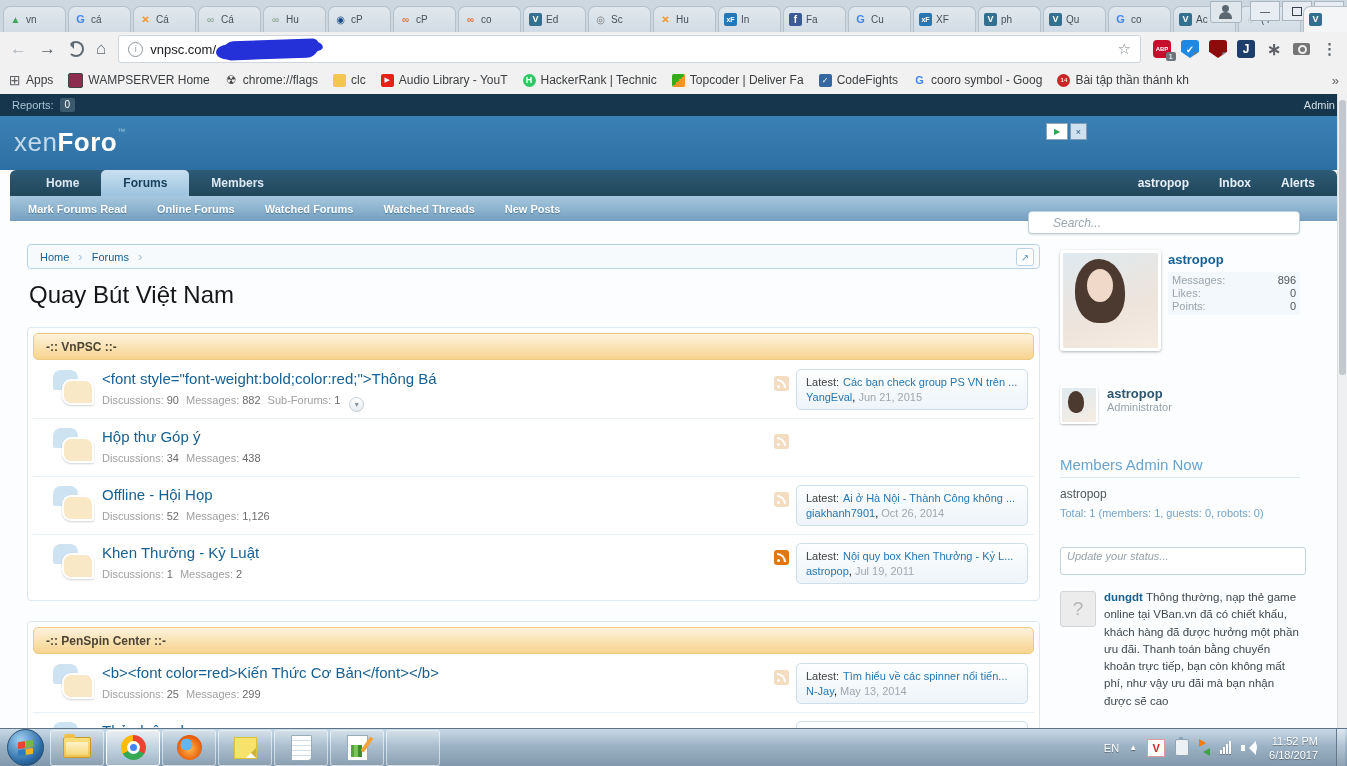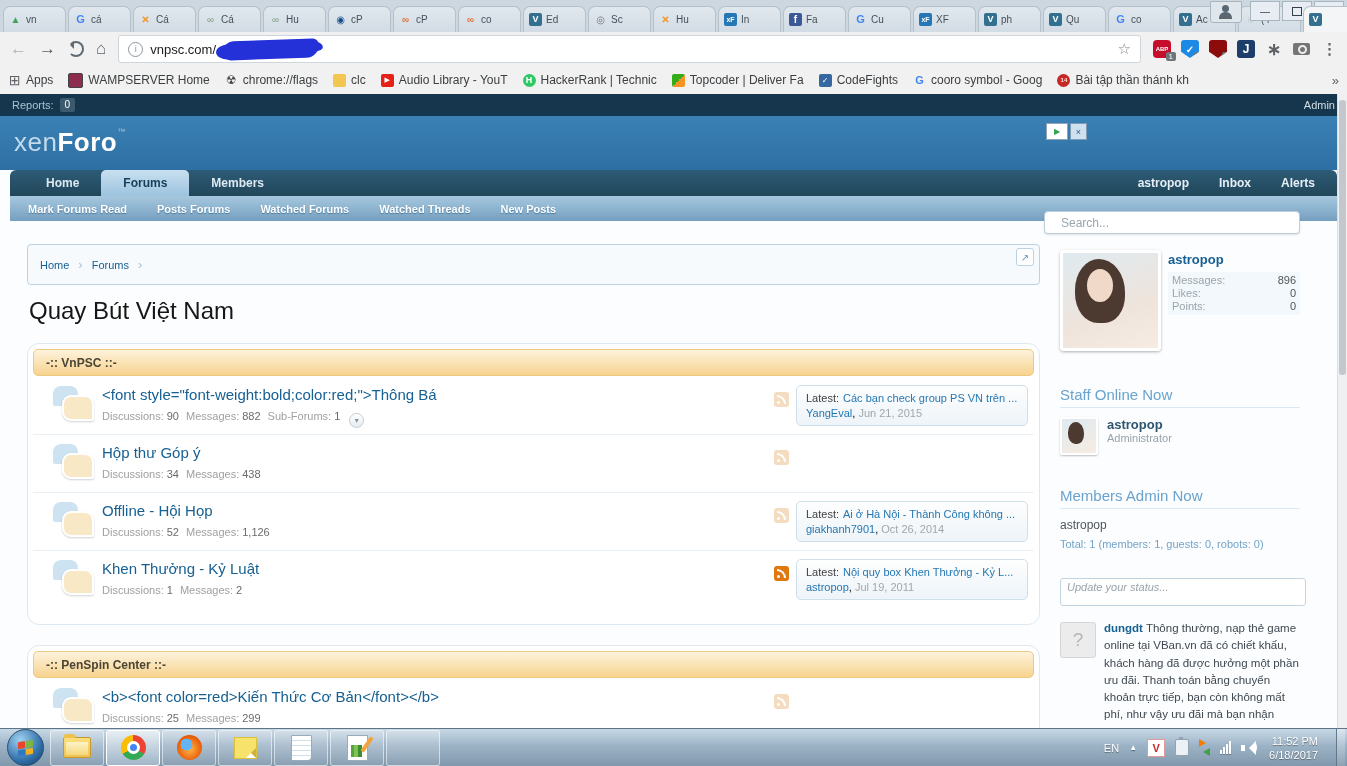--- a/index.html
+++ b/index.html
@@ -67,30 +67,30 @@
   .logo-xen{color:#c2daeb;font-weight:300}.logo-foro{color:#fff;font-weight:600}
   .logo-tm{color:#9fc3da;font-size:8px;vertical-align:top}
   .ad-icons{position:absolute;right:260px;top:7px;display:flex;gap:2px}
   .ad-play{width:20px;height:15px;background:#fff;border:1px solid #8fa5b5;display:flex;align-items:center;justify-content:center;font-size:8px;color:#2da44e}
   .ad-close{width:15px;height:15px;background:#cfe0ef;border:1px solid #7f9bb5;color:#2d5f8a;font-size:9px;display:flex;align-items:center;justify-content:center}
   .navbar{margin:0 10px;height:26px;background:linear-gradient(#2d5b76,#214659);border-radius:6px 6px 0 0;display:flex;align-items:flex-end;padding:0 14px}
   .nav-tab{height:26px;display:flex;align-items:center;padding:0 22px;color:#dce9f2;font-size:12px;font-weight:bold}
   .nav-tab.active{background:linear-gradient(#c9e0f0,#9cc3de);color:#17405a;border-radius:5px 5px 0 0}
   .nav-user{margin-left:auto;display:flex;gap:30px;align-items:center;height:26px;color:#e6eff6;font-size:12px;font-weight:bold;padding-right:8px}
   .subnav{margin:0 10px;height:25px;background:linear-gradient(#a6c8de,#759fc0);display:flex;align-items:center;gap:30px;padding:0 18px;font-size:11px;font-weight:bold;color:#fff;text-shadow:0 1px 1px rgba(0,60,100,.45)}
-  .search-box{position:absolute;right:47px;top:117px;width:222px;height:21px;background:#fff;border:1px solid #bccfdb;border-radius:4px;padding:0 16px;font-size:12px;color:#3c4a54;box-shadow:0 1px 2px rgba(0,0,0,.12);outline:none}
+  .search-box{position:absolute;right:47px;top:117px;width:222px;height:21px;background:#fff;border:1px solid #bccfdb;border-radius:4px;padding:0 24px;font-size:12px;font-style:italic;color:#3c4a54;box-shadow:0 1px 2px rgba(0,0,0,.12);outline:none}
   .search-box::placeholder{color:#9aa7b0}
   
   .main{position:absolute;left:27px;top:150px;width:1013px}
-  .breadcrumb{height:23px;background:#f6fafd;border:1px solid #b9d2e4;border-radius:4px;display:flex;align-items:center;padding:8px 12px;font-size:11px;position:relative;margin-bottom:12px}
+  .breadcrumb{height:23px;background:#f6fafd;border:1px solid #b9d2e4;border-radius:4px;display:flex;align-items:center;padding:0 12px;font-size:11px;position:relative;margin-bottom:12px}
   .crumb{color:#176093;margin-right:9px}
   .crumb-sep{color:#a8c2d4;margin-right:9px;font-size:13px}
   .bc-arrow{position:absolute;right:5px;top:3px;width:16px;height:16px;border:1px solid #b9d2e4;border-radius:3px;background:#fff;color:#5d91b8;font-size:10px;display:flex;align-items:center;justify-content:center}
   .page-title{font-size:24px;color:#161616;font-weight:400;margin:0 0 18px 2px}
-  .category{background:#fff;border:1px solid #dde8f0;border-radius:12px;padding:5px 5px 16px;margin-bottom:20px}
+  .category{background:#fff;border:1px solid #dde8f0;border-radius:4px;padding:5px 5px 8px;margin-bottom:20px}
   .cat-header{height:25px;background:linear-gradient(#fdf3dc,#f7d38f);border:1px solid #eec981;border-radius:5px;display:flex;align-items:center;padding:0 12px;font-size:12px;color:#4c4535;font-weight:bold}
   .forum-row{position:relative;height:57px;border-top:1px solid transparent}
   .forum-row ~ .forum-row{border-top-color:#e9f1f7}
   .node-icon{position:absolute;left:18px;top:8px;width:44px;height:42px}
   .node-icon::before{content:"";position:absolute;left:2px;top:1px;width:25px;height:20px;background:#cde3f2;border-radius:8px 8px 8px 2px}
   .node-icon::after{content:"";position:absolute;left:11px;top:10px;width:28px;height:22px;background:#f9e8c6;border:2px solid #fff;border-radius:9px 9px 2px 9px;box-shadow:0 1px 2px rgba(0,0,0,.18)}
   .forum-title{position:absolute;left:69px;top:9px;font-size:15px;color:#176093;white-space:nowrap;text-decoration:none}
   .forum-meta{position:absolute;left:69px;top:33px;font-size:11px;color:#a0a0a0}
   .m-label{margin-right:3px}.m-val{color:#6b6b6b;margin-right:7px}
   .subforum-toggle{display:inline-flex;width:13px;height:13px;border:1px solid #c3cdd4;border-radius:50%;background:linear-gradient(#fff,#e6ecf0);color:#8a959d;font-size:7px;align-items:center;justify-content:center;vertical-align:-3px;margin-left:2px}
@@ -373,21 +373,21 @@
         <div class="nav-tab active">Forums</div>
         <div class="nav-tab">Members</div>
         <div class="nav-user">
           <span>astropop</span>
           <span>Inbox</span>
           <span>Alerts</span>
         </div>
       </div>
     <div class="subnav">
         <span>Mark Forums Read</span>
-        <span>Posts Forums</span>
+        <span>Online Forums</span>
         <span>Watched Forums</span>
         <span>Watched Threads</span>
         <span>New Posts</span>
       </div>
     <input class="search-box" placeholder="Search..." style="">
 
     <div class="main">
       <div class="breadcrumb">
         <span id="crumbs"><span class="crumb">Home</span><span class="crumb-sep">›</span><span class="crumb">Forums</span><span class="crumb-sep">›</span></span>
         <span class="bc-arrow">↗</span>
@@ -433,20 +433,24 @@
               </div>
             </div>
           </section>
           <section class="category">
             <div class="cat-header">-:: PenSpin Center ::-</div>
             <div class="forum-row">
               <div class="node-icon"></div>
               <a class="forum-title">&lt;b&gt;&lt;font color=red&gt;Kiến Thức Cơ Bản&lt;/font&gt;&lt;/b&gt;</a>
               <div class="forum-meta"><span class="m-label">Discussions:</span><span class="m-val">25</span><span class="m-label">Messages:</span><span class="m-val">299</span></div>
               <span class="rss-icon"></span>
+              <div class="latest-box">
+                <div class="latest-line"><span class="latest-label">Latest:</span><a class="latest-title">Tìm hiểu về các spinner nổi tiến...</a></div>
+                <div class="latest-line"><a class="latest-user">N-Jay</a>, <span class="latest-date">May 13, 2014</span></div>
+              </div>
             </div>
             <div class="forum-row">
               <div class="node-icon"></div>
               <a class="forum-title">Thảo luận chung</a>
               <span class="rss-icon"></span>
               <div class="latest-box">
                 <div class="latest-line"><span class="latest-label">Latest:</span><a class="latest-title">Cần thông tin về HAL</a></div>
               </div>
             </div>
           </section>
@@ -468,21 +472,20 @@
                 <span class="stat-val">0</span>
               </div>
               <div class="stat-row">
                 <span>Points:</span>
                 <span class="stat-val">0</span>
               </div>
             </div>
         </div>
       </div>
       <div class="staff-block">
-        <div class="side-heading">Staff Online Now</div>
         <div class="staff-row">
           <div class="avatar-sm"></div>
           <div>
             <div class="staff-name">astropop</div>
             <div class="staff-role">Administrator</div>
           </div>
         </div>
       </div>
       <div class="members-block">
         <div class="side-heading">Members Admin Now</div>

